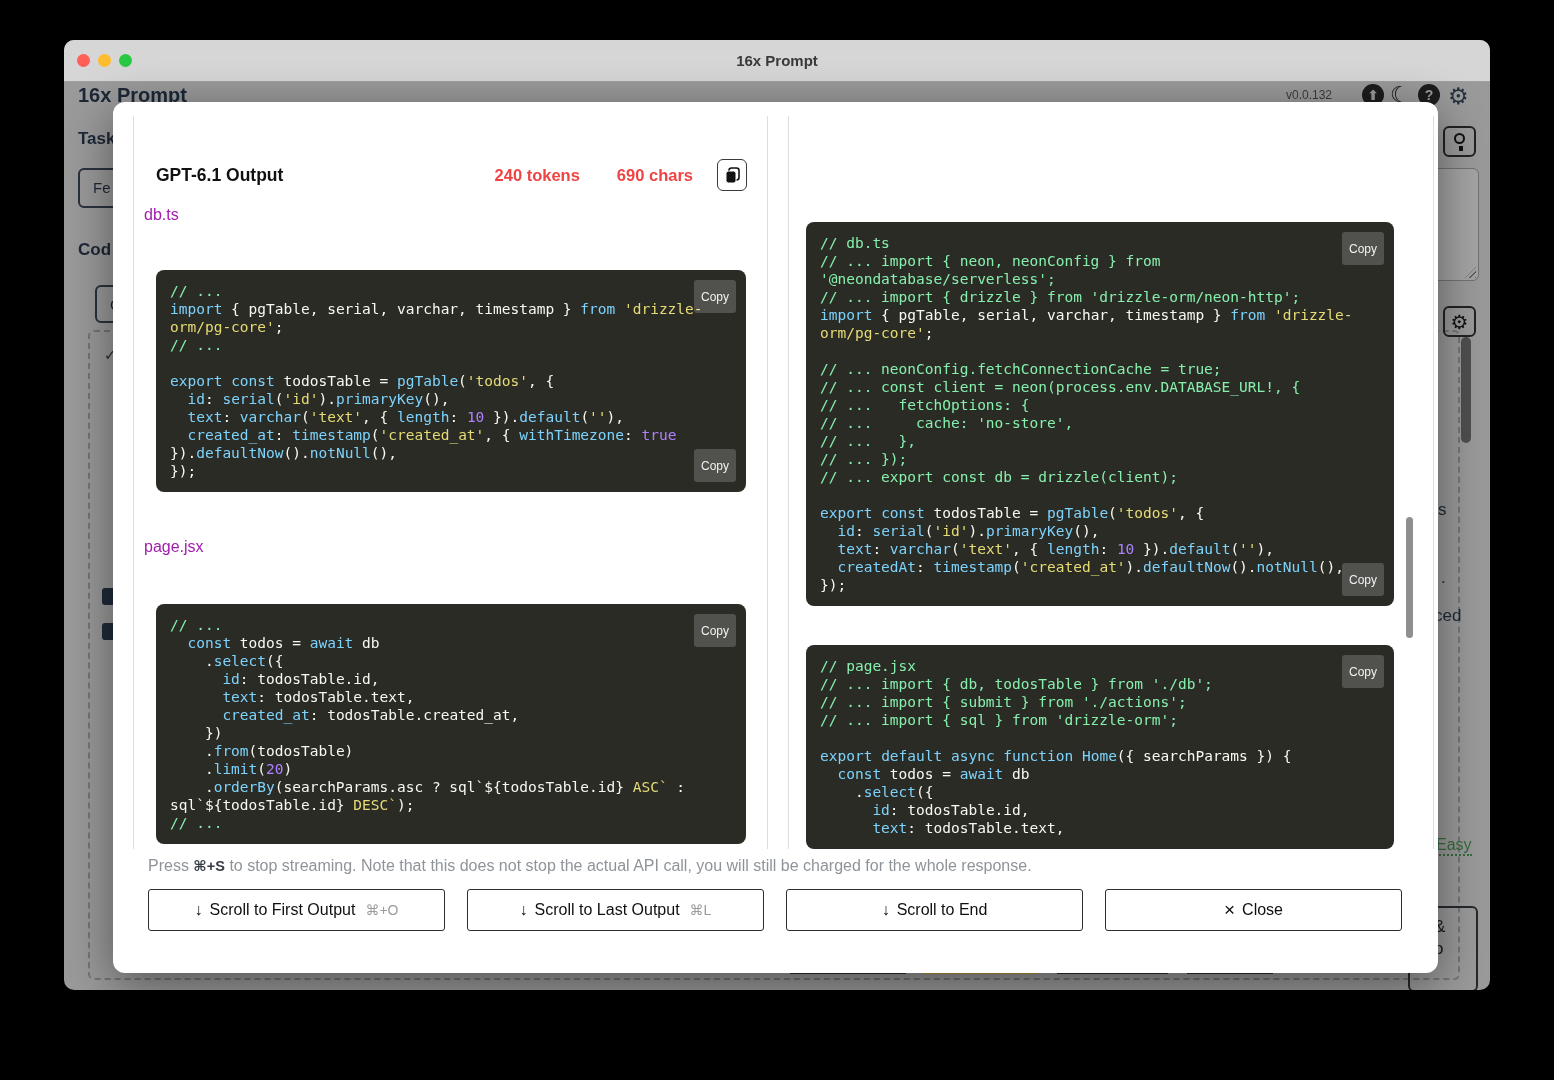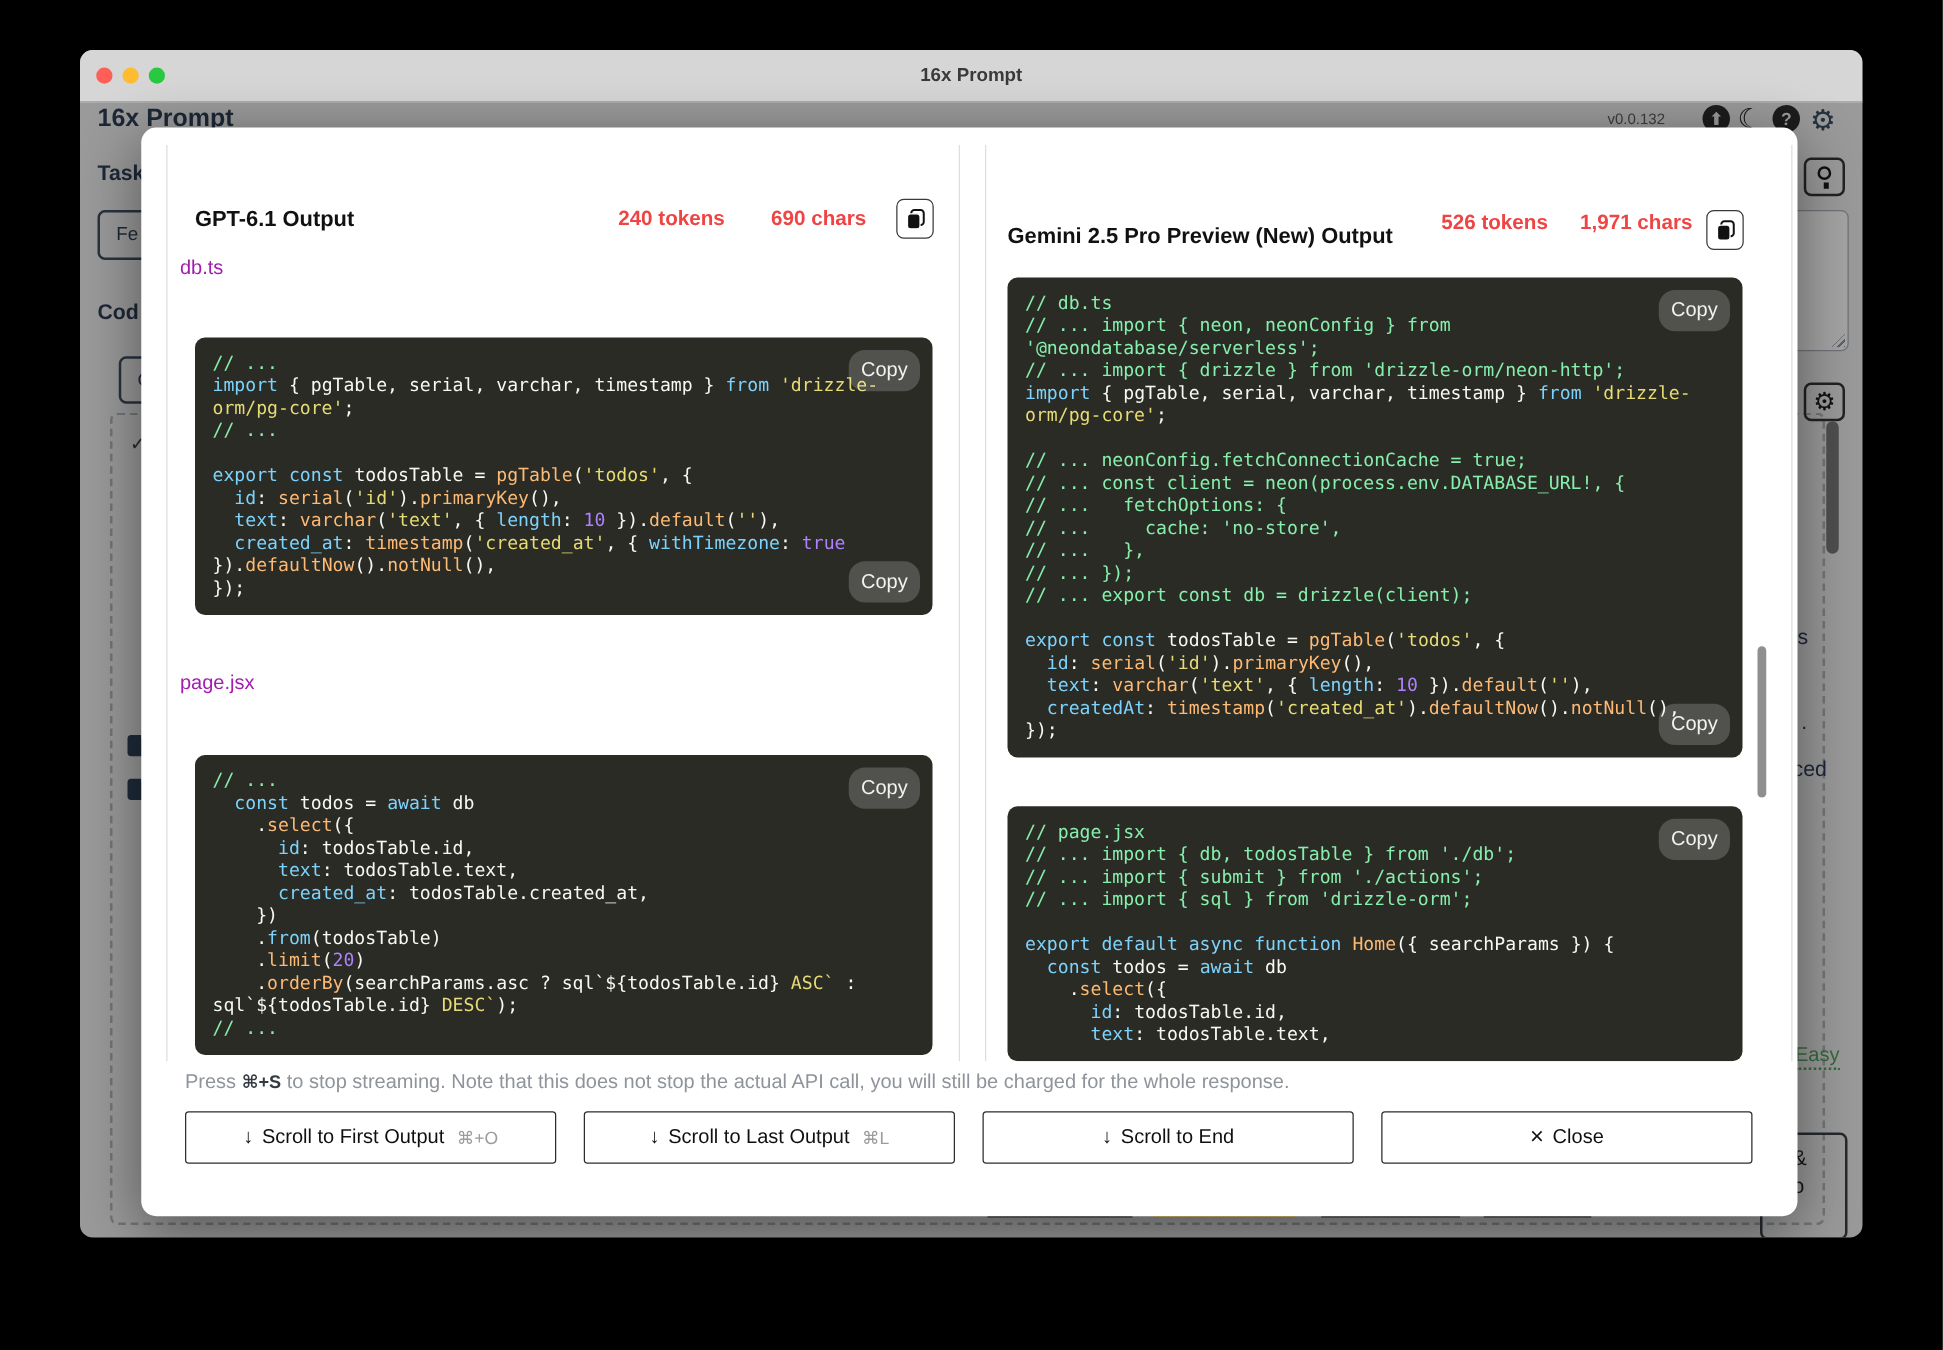--- a/index.html
+++ b/index.html
@@ -62,25 +62,25 @@
   .col.right .stat.tokens{left:347px;}
   .col.right .stat.chars{left:458px;}
   .col.right .copy-btn{position:absolute;left:559px;top:6px;}
   .file-label{position:absolute;left:10px;font-size:16px;color:#a21caf;}
   .code-wrap{position:absolute;width:590px;}
   .col.right .code-wrap{left:17px;width:588px;}
   .col.left .code-wrap{left:22px;}
   pre.code{margin:0;background:#2b2b26;border-radius:8px;padding:12px 14px;font-family:"DejaVu Sans Mono","Liberation Mono",monospace;font-size:14.5px;line-height:18px;white-space:pre-wrap;word-break:break-all;color:#f8f8f2;min-height:40px;}
   .tok-c{color:#86efac;}
   .tok-k{color:#7dd3fc;}
-  .tok-f{color:#fdba74;}
+  .tok-f{color:#7dd3fc;}
   .tok-s{color:#e6db74;}
   .tok-n{color:#ae81ff;}
   .tok-p{color:#f8f8f2;}
-  .copy-overlay{position:absolute;width:57px;height:33px;background:rgba(255,255,255,0.18);border-radius:13px;color:#f2f2f2;font-size:16px;display:flex;align-items:center;justify-content:center;cursor:pointer;}
+  .copy-overlay{position:absolute;width:42px;height:33px;background:rgba(255,255,255,0.18);border-radius:3px;color:#f2f2f2;font-size:12px;display:flex;align-items:center;justify-content:center;cursor:pointer;}
   .copy-overlay.tr{top:10px;right:10px;}
   .copy-overlay.br{bottom:10px;right:10px;}
   .status-bar{position:absolute;left:35px;top:755px;font-size:16px;color:#8f949a;}
   .status-bar .kbd{color:#343a42;font-weight:700;font-size:14.5px;}
   .footer{position:absolute;left:35px;top:787px;display:flex;gap:22px;}
   .f-btn{width:297px;height:42px;background:#fff;border:1.5px solid #2d2d2d;border-radius:3px;display:flex;align-items:center;justify-content:center;font-size:16px;color:#101010;cursor:pointer;gap:7px;}
   .f-btn .sc{color:#9b9b9b;font-size:14px;margin-left:3px;}
   .modal-scrollbar{position:absolute;left:1293px;top:415px;width:7px;height:121px;background:#8f8f8f;border-radius:4px;}
 </style>
 </head>
@@ -193,31 +193,20 @@
 <span class="tok-p">    .</span><span class="tok-k">from</span><span class="tok-p">(todosTable)</span>
 <span class="tok-p">    .</span><span class="tok-f">limit</span><span class="tok-p">(</span><span class="tok-n">20</span><span class="tok-p">)</span>
 <span class="tok-p">    .</span><span class="tok-f">orderBy</span><span class="tok-p">(searchParams.asc ? sql`${todosTable.id} </span><span class="tok-s">ASC`</span><span class="tok-p"> :</span>
 <span class="tok-p">sql`${todosTable.id} </span><span class="tok-s">DESC`</span><span class="tok-p">);</span>
 <span class="tok-c">// ...</span></pre>
         <div class="copy-overlay tr">Copy</div>
       </div>
     </div>
 
     <div class="col right">
-      <div class="panel-header">
-        <span class="panel-title">Gemini 2.5 Pro Preview (New) Output</span>
-        <span class="stat tokens">526 tokens</span>
-        <span class="stat chars">1,971 chars</span>
-        <span class="copy-btn">
-          <svg width="15" height="17" viewBox="0 0 15 17">
-            <rect x="4" y="1" width="10" height="12" rx="2.5" fill="none" stroke="#111" stroke-width="1.6"></rect>
-            <rect x="1" y="4" width="10" height="12" rx="2.5" fill="#111" stroke="#fff" stroke-width="1"></rect>
-          </svg>
-        </span>
-      </div>
       <div class="code-wrap" style="top:106px">
         <pre class="code"><span class="tok-c">// db.ts</span>
 <span class="tok-c">// ... import { neon, neonConfig } from</span>
 <span class="tok-c">'@neondatabase/serverless';</span>
 <span class="tok-c">// ... import { drizzle } from 'drizzle-orm/neon-http';</span>
 <span class="tok-k">import</span><span class="tok-p"> { pgTable, serial, varchar, timestamp } </span><span class="tok-k">from</span><span class="tok-p"> </span><span class="tok-s">'drizzle-</span>
 <span class="tok-s">orm/pg-core'</span><span class="tok-p">;</span>
 
 <span class="tok-c">// ... neonConfig.fetchConnectionCache = true;</span>
 <span class="tok-c">// ... const client = neon(process.env.DATABASE_URL!, {</span>

